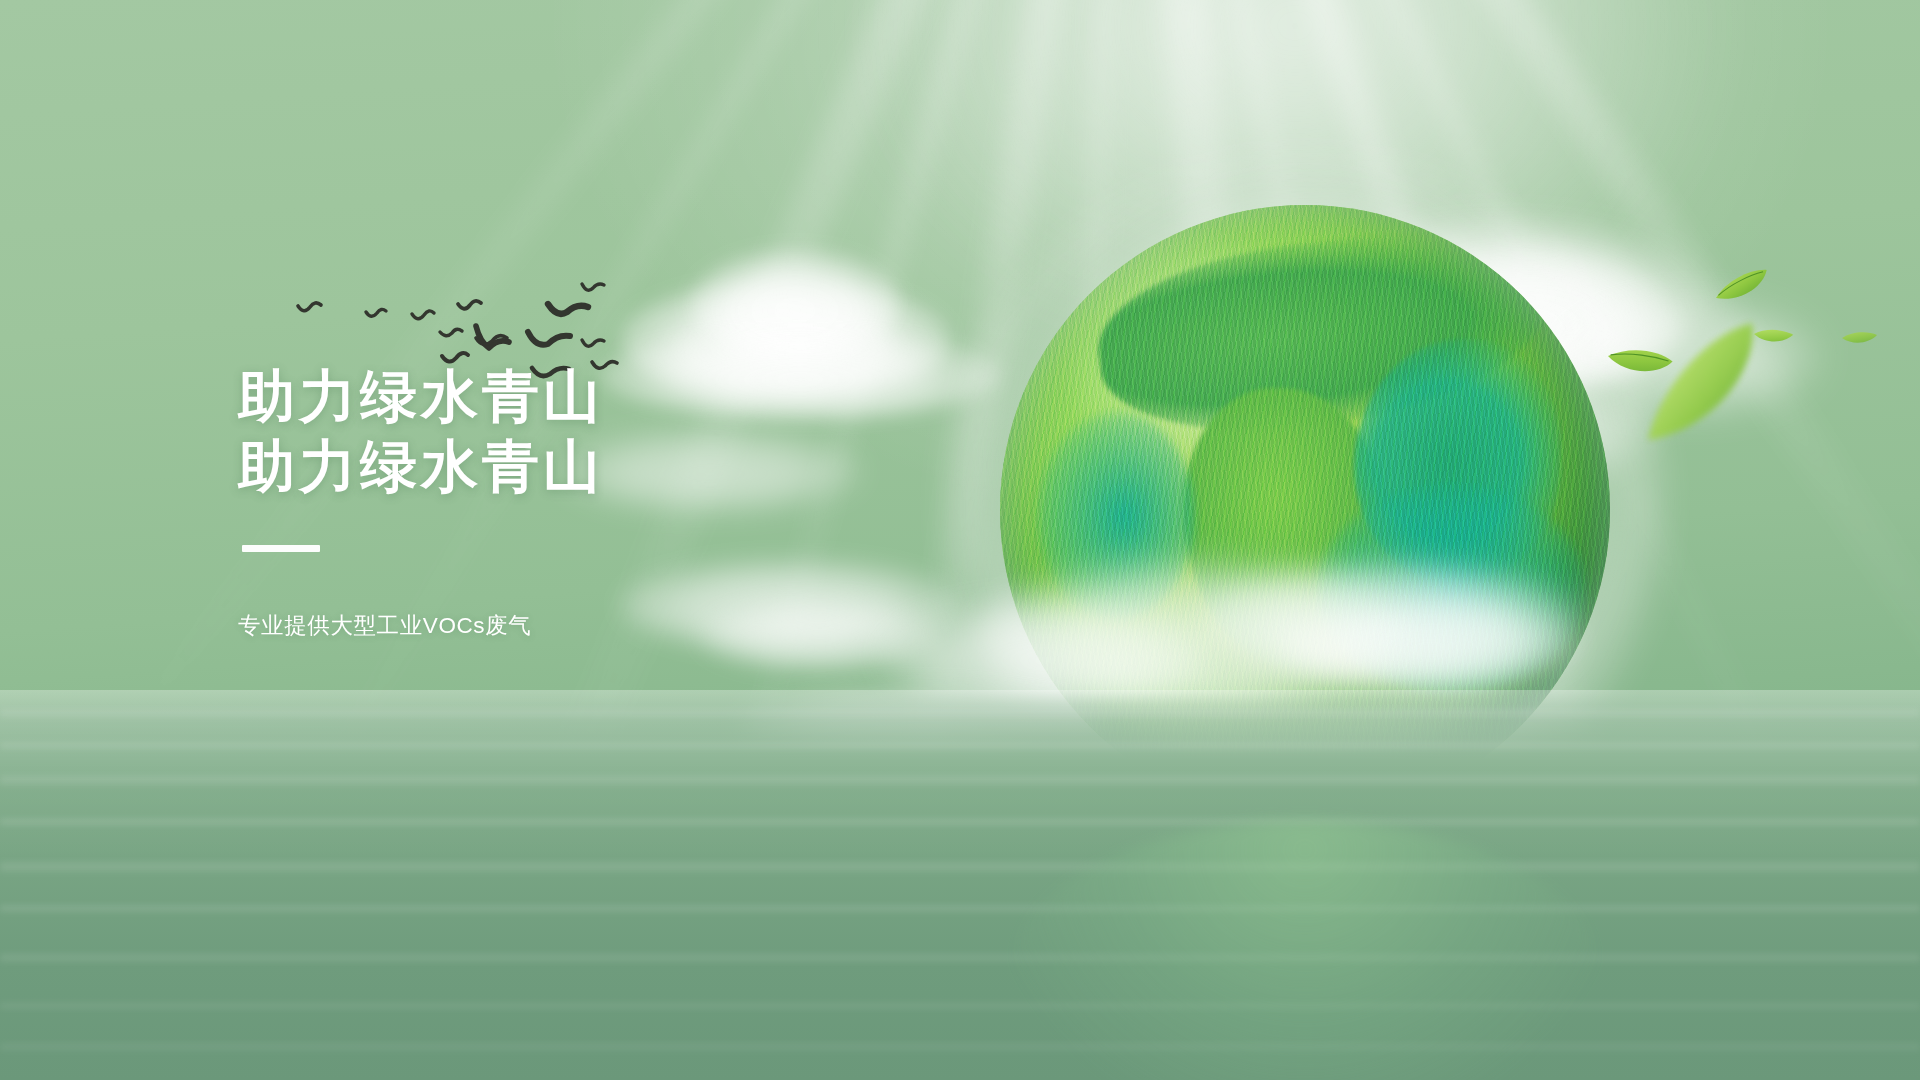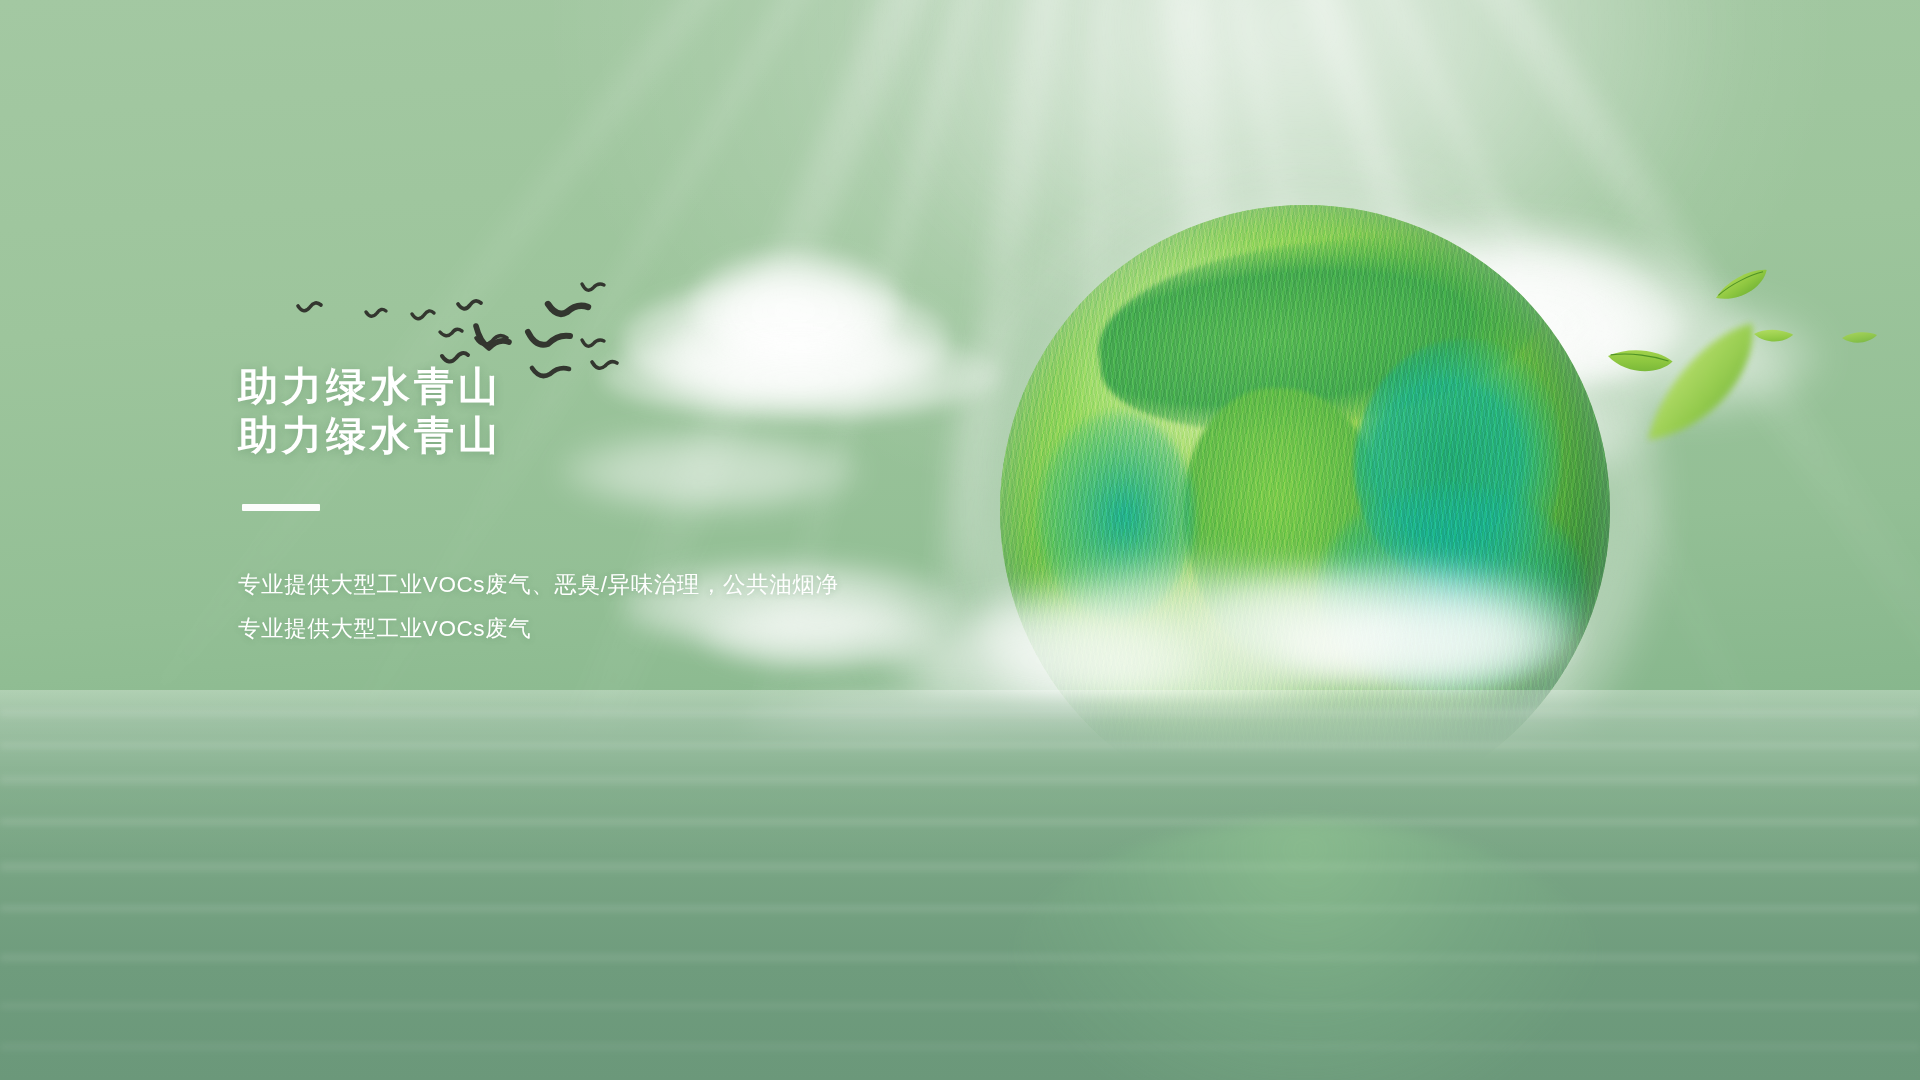--- a/index.html
+++ b/index.html
@@ -209,21 +209,21 @@
   .leaves{ position:absolute; left:1600px; top:240px; width:330px; height:420px; pointer-events:none; }
 
   
   .copy{
     position:absolute;
     left:238px; top:362px;
     width:720px;
   }
   .headline{
     color:#ffffff;
-    font-size:40px;
+    font-size:57px;
     font-weight:bold;
     line-height:1.22;
     letter-spacing:4px;
     text-shadow:0 2px 10px rgba(60,110,70,0.30);
     white-space:nowrap;
   }
   .rule{
     width:78px; height:7px;
     background:#ffffff;
     margin:44px 0 0 4px;
@@ -368,18 +368,17 @@
         <path d="M0 0 C 8 -9, 24 -13, 34 -10 C 28 1, 13 7, 0 0 Z" fill="url(#lg2)"></path>
       </g>
     </svg>
   </div>
 
   <div class="copy">
     <div class="headline">助力绿水青山</div>
     <div class="headline">助力绿水青山</div>
     <div class="rule"></div>
     <div class="subcopy">
-      <div>专业提供大型工业VOCs废气、恶臭/异味治理，公共油烟净</div>
       <div>专业提供大型工业VOCs废气</div>
     </div>
   </div>
 
 </div>
 
 </body></html>

